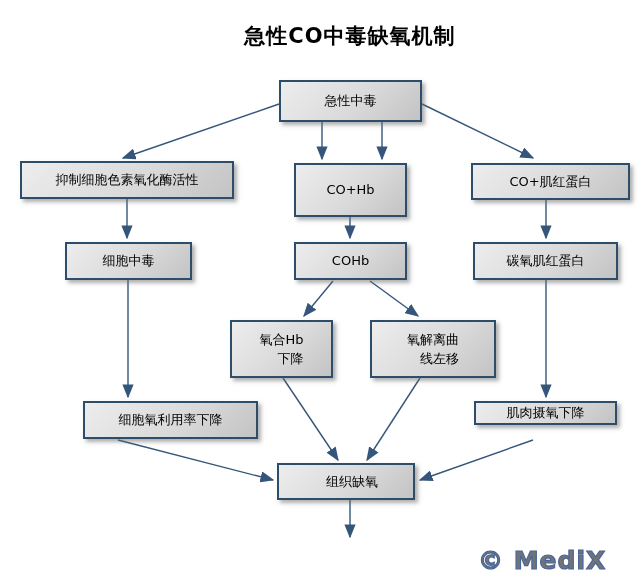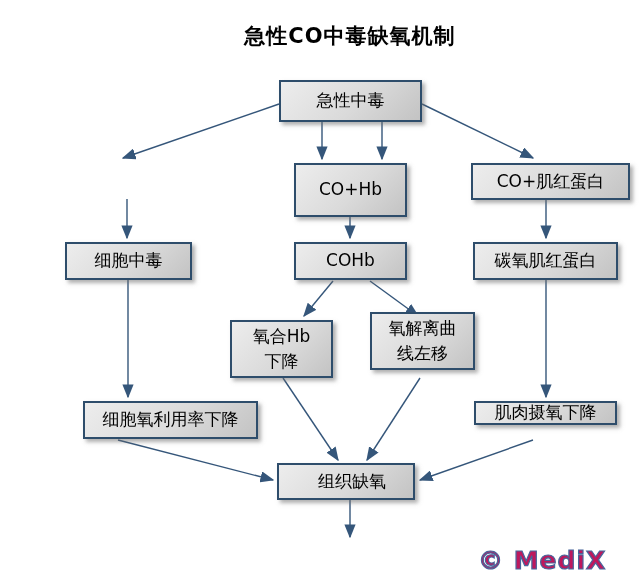--- a/index.html
+++ b/index.html
@@ -9,28 +9,28 @@
   }
   .title{
     position:absolute;top:22px;left:58px;right:0;text-align:center;
     font-size:21px;font-weight:bold;color:#000000;letter-spacing:1px;
   }
   .node{
     position:absolute;display:flex;align-items:center;justify-content:center;
     background:linear-gradient(135deg,#ededed 0%,#dadada 55%,#c3c3c3 100%);
     border:2px solid #2e4d6b;
     box-shadow:3px 3px 4px rgba(110,110,110,0.55);
-    font-size:17px;color:#000000;text-align:center;
+    font-size:13px;color:#000000;text-align:right;
     white-space:pre-line;line-height:1.5;box-sizing:border-box;
   }
   svg.arrows{position:absolute;left:0;top:0;pointer-events:none;}
   .watermark{
     position:absolute;left:478px;top:546px;
     font-size:25px;font-weight:bold;font-style:normal;
-    color:#be185d;-webkit-text-stroke:1.2px #47669c;text-stroke:1.2px #47669c;
+    color:#737373;-webkit-text-stroke:1.2px #47669c;text-stroke:1.2px #47669c;
     letter-spacing:1px;
   }
 </style>
 </head>
 <body>
 
 <div id="canvas">
 
   <div class="title">急性CO中毒缺氧机制</div>
 
@@ -55,35 +55,36 @@
       <line x1="118" y1="440" x2="273" y2="480" marker-end="url(#ah)"></line>
       <line x1="546" y1="200" x2="546" y2="238" marker-end="url(#ah)"></line>
       <line x1="546" y1="280" x2="546" y2="397" marker-end="url(#ah)"></line>
       <line x1="533" y1="440" x2="420" y2="480" marker-end="url(#ah)"></line>
       <line x1="350" y1="500" x2="350" y2="537" marker-end="url(#ah)"></line>
     </g>
   </svg>
 
   <div class="node" style="left:279px;top:80px;width:143px;height:42px;">急性中毒</div>
 
+  <div class="node" style="left:20px;top:161px;width:214px;height:38px;">抑制细胞色素氧化酶活性</div>
 
   <div class="node" style="left:294px;top:163px;width:113px;height:54px;">CO+Hb</div>
 
   <div class="node" style="left:471px;top:163px;width:159px;height:37px;">CO+肌红蛋白</div>
 
   <div class="node" style="left:65px;top:242px;width:127px;height:38px;">细胞中毒</div>
 
   <div class="node" style="left:294px;top:242px;width:113px;height:38px;">COHb</div>
 
   <div class="node" style="left:473px;top:242px;width:145px;height:38px;">碳氧肌红蛋白</div>
 
   <div class="node" style="left:230px;top:320px;width:103px;height:58px;">氧合Hb
 下降</div>
 
-  <div class="node" style="left:370px;top:312px;width:105px;height:58px;">氧解离曲
+  <div class="node" style="left:370px;top:320px;width:126px;height:58px;">氧解离曲
 线左移</div>
 
   <div class="node" style="left:40px;top:401px;width:175px;height:38px;margin-left:43px;">细胞氧利用率下降</div>
 
   <div class="node" style="left:474px;top:401px;width:143px;height:24px;">肌肉摄氧下降</div>
 
   <div class="node" style="left:277px;top:463px;width:138px;height:37px;padding-left:12px;">组织缺氧</div>
 
 
   <div class="watermark">© MediX</div>

